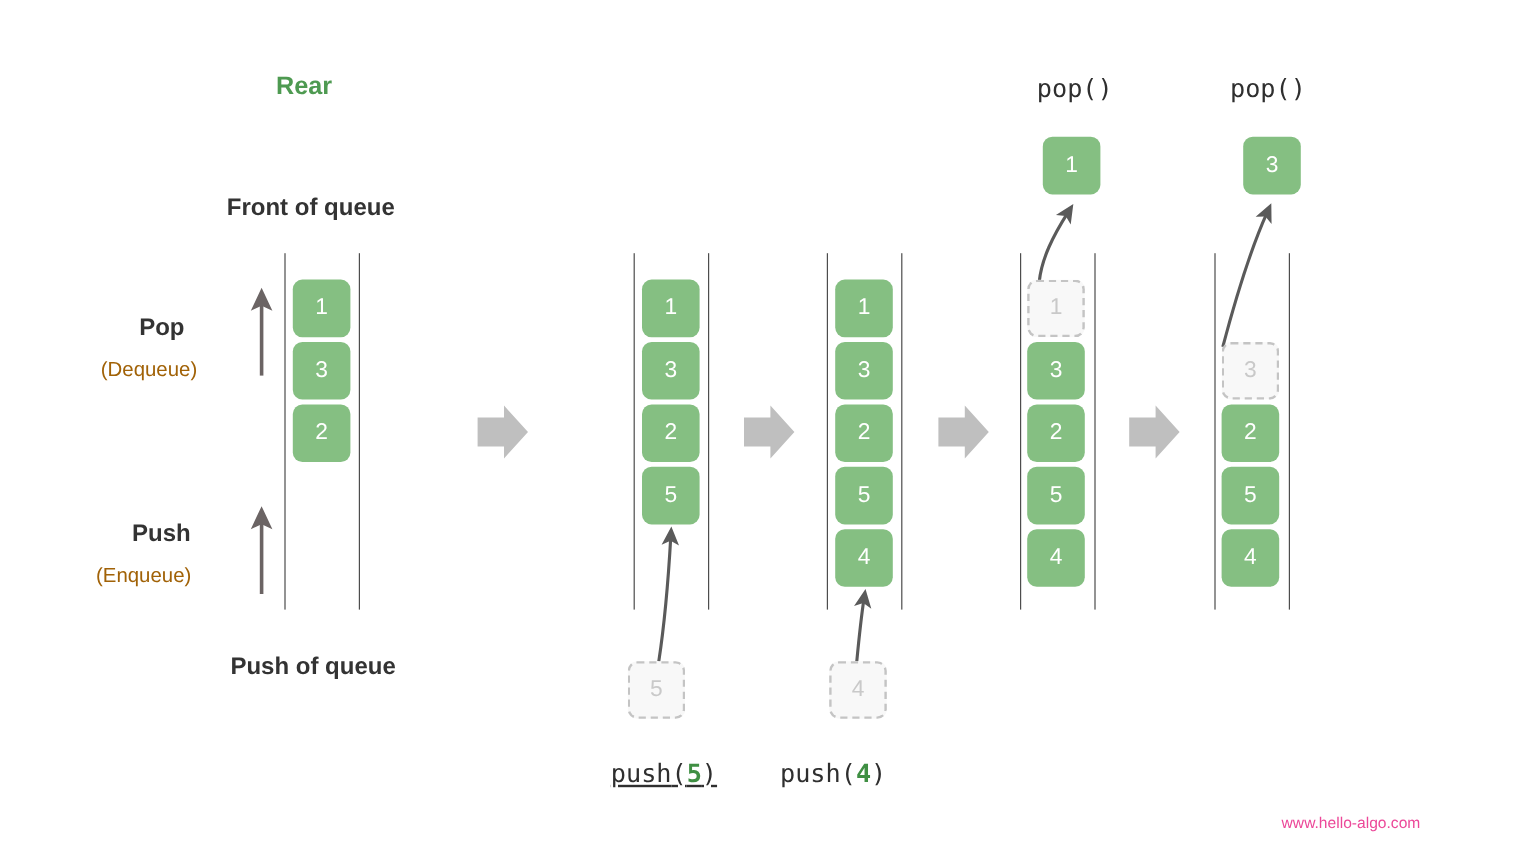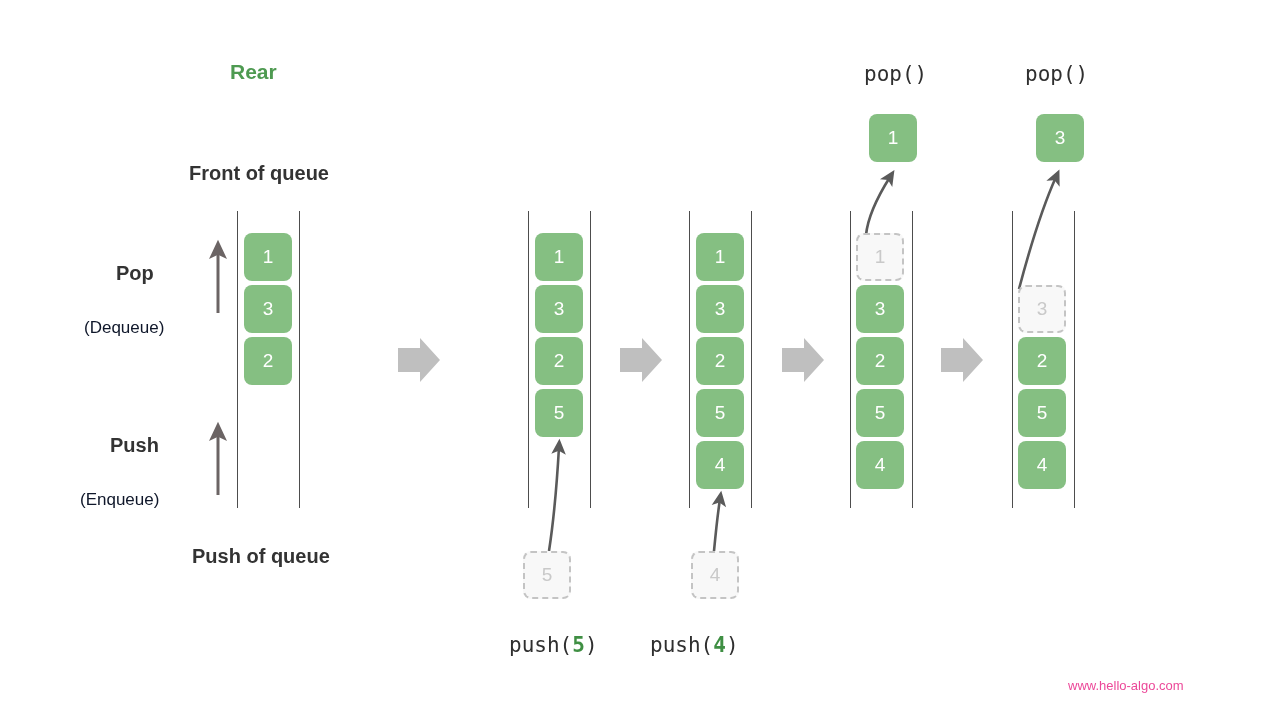--- a/index.html
+++ b/index.html
@@ -24,23 +24,22 @@
     position:absolute;
     font-weight:bold;
     font-size:20px;
     color:#333333;
     white-space:nowrap;
   }
   .lbl-norm{
     position:absolute;
     font-weight:normal;
     font-size:17px;
-    color:#0f172a;
-    white-space:nowrap;
-    margin-top:20px;
+    color:#a16207;
+    white-space:nowrap;
   }
   .mono{
     position:absolute;
     font-family:"DejaVu Sans Mono", monospace;
     font-size:21px;
     color:#2f2f2f;
     white-space:nowrap;
     letter-spacing:0px;
   }
   .mono .num{color:#3f8f43;font-weight:bold;}
@@ -156,21 +155,21 @@
   </div>
 
   <div>
     <div class="wall" style="left:528px;top:211px;height:297px;"></div>
     <div class="wall" style="left:590px;top:211px;height:297px;"></div>
     <div class="cell" style="left:535px;top:233px;">1</div>
     <div class="cell" style="left:535px;top:285px;">3</div>
     <div class="cell" style="left:535px;top:337px;">2</div>
     <div class="cell" style="left:535px;top:389px;">5</div>
     <div class="cell ghost" style="left:523px;top:551px;">5</div>
-    <div class="mono" style="left:509px;top:633px;">
+    <div class="mono" style="left:509px;top:633px;text-decoration:underline;">
       <span>push</span><span>(</span><span class="num">5</span><span>)</span>
     </div>
   </div>
 
   <div>
     <div class="wall" style="left:689px;top:211px;height:297px;"></div>
     <div class="wall" style="left:751px;top:211px;height:297px;"></div>
     <div class="cell" style="left:696px;top:233px;">1</div>
     <div class="cell" style="left:696px;top:285px;">3</div>
     <div class="cell" style="left:696px;top:337px;">2</div>

